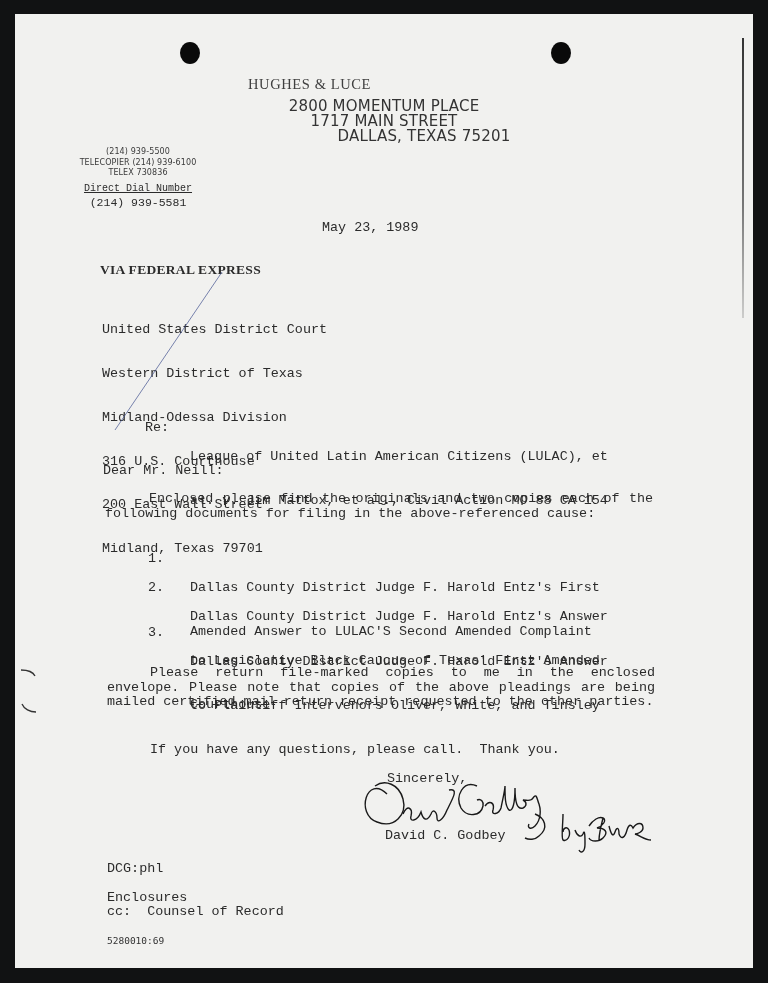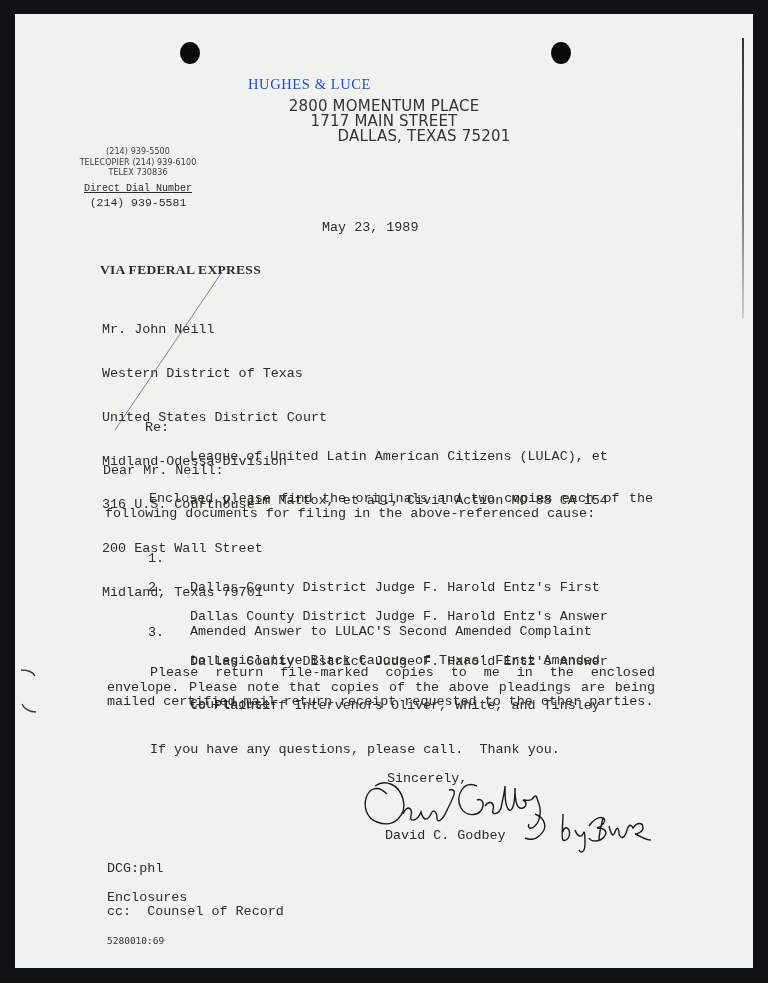--- a/index.html
+++ b/index.html
@@ -24,21 +24,21 @@
   .edge-line {
     position: absolute;
     left: 727px; top: 24px;
     width: 2px; height: 280px;
     background: linear-gradient(#333, #777 60%, rgba(120,120,120,0.3));
   }
   .lh-firm {
     position: absolute; left: 0; width: 589px; top: 62px;
     text-align: center;
     font-family: "Liberation Serif", "DejaVu Serif", serif;
-    font-size: 14.5px; letter-spacing: 0.6px; color: #1d4ed8;
+    font-size: 14.5px; letter-spacing: 0.6px; color: #404040;
   }
   .lh-line {
     position: absolute; left: 0; width: 738px;
     text-align: center;
     font-family: "DejaVu Sans", "Liberation Sans", sans-serif;
     font-size: 15px; letter-spacing: 0.2px; color: #333;
   }
   .lh-left, .lh-right {
     position: absolute;
     text-align: center;
@@ -90,23 +90,22 @@
   <div class="direct-dial mono">
     <div class="label">Direct Dial Number</div>
     <div class="num">(214) 939-5581</div>
   </div>
 
 
   <div class="abs mono body-text" style="left:307px; top:207px;">May 23, 1989</div>
   <div class="abs bold" style="left:85px; top:237px; color:#2b2b2b;margin-top:11px;">VIA FEDERAL EXPRESS</div>
 
   <div class="abs mono body-text" style="left:87px; top:280px;">
-    <div>Mr. John Neill</div>
+    <div>United States District Court</div>
     <div>Western District of Texas</div>
-    <div>United States District Court</div>
     <div>Midland-Odessa Division</div>
     <div>316 U.S. Courthouse</div>
     <div>200 East Wall Street</div>
     <div>Midland, Texas 79701</div>
   </div>
 
   <div class="abs mono body-text" style="left:130px; top:407px;">Re:</div>
   <div class="abs mono body-text" style="left:175px; top:407px;">
     <div>League of United Latin American Citizens (LULAC), et</div>
     <div>al. v. Jim Mattox, et al., Civil Action MO 88 CA 154</div>

